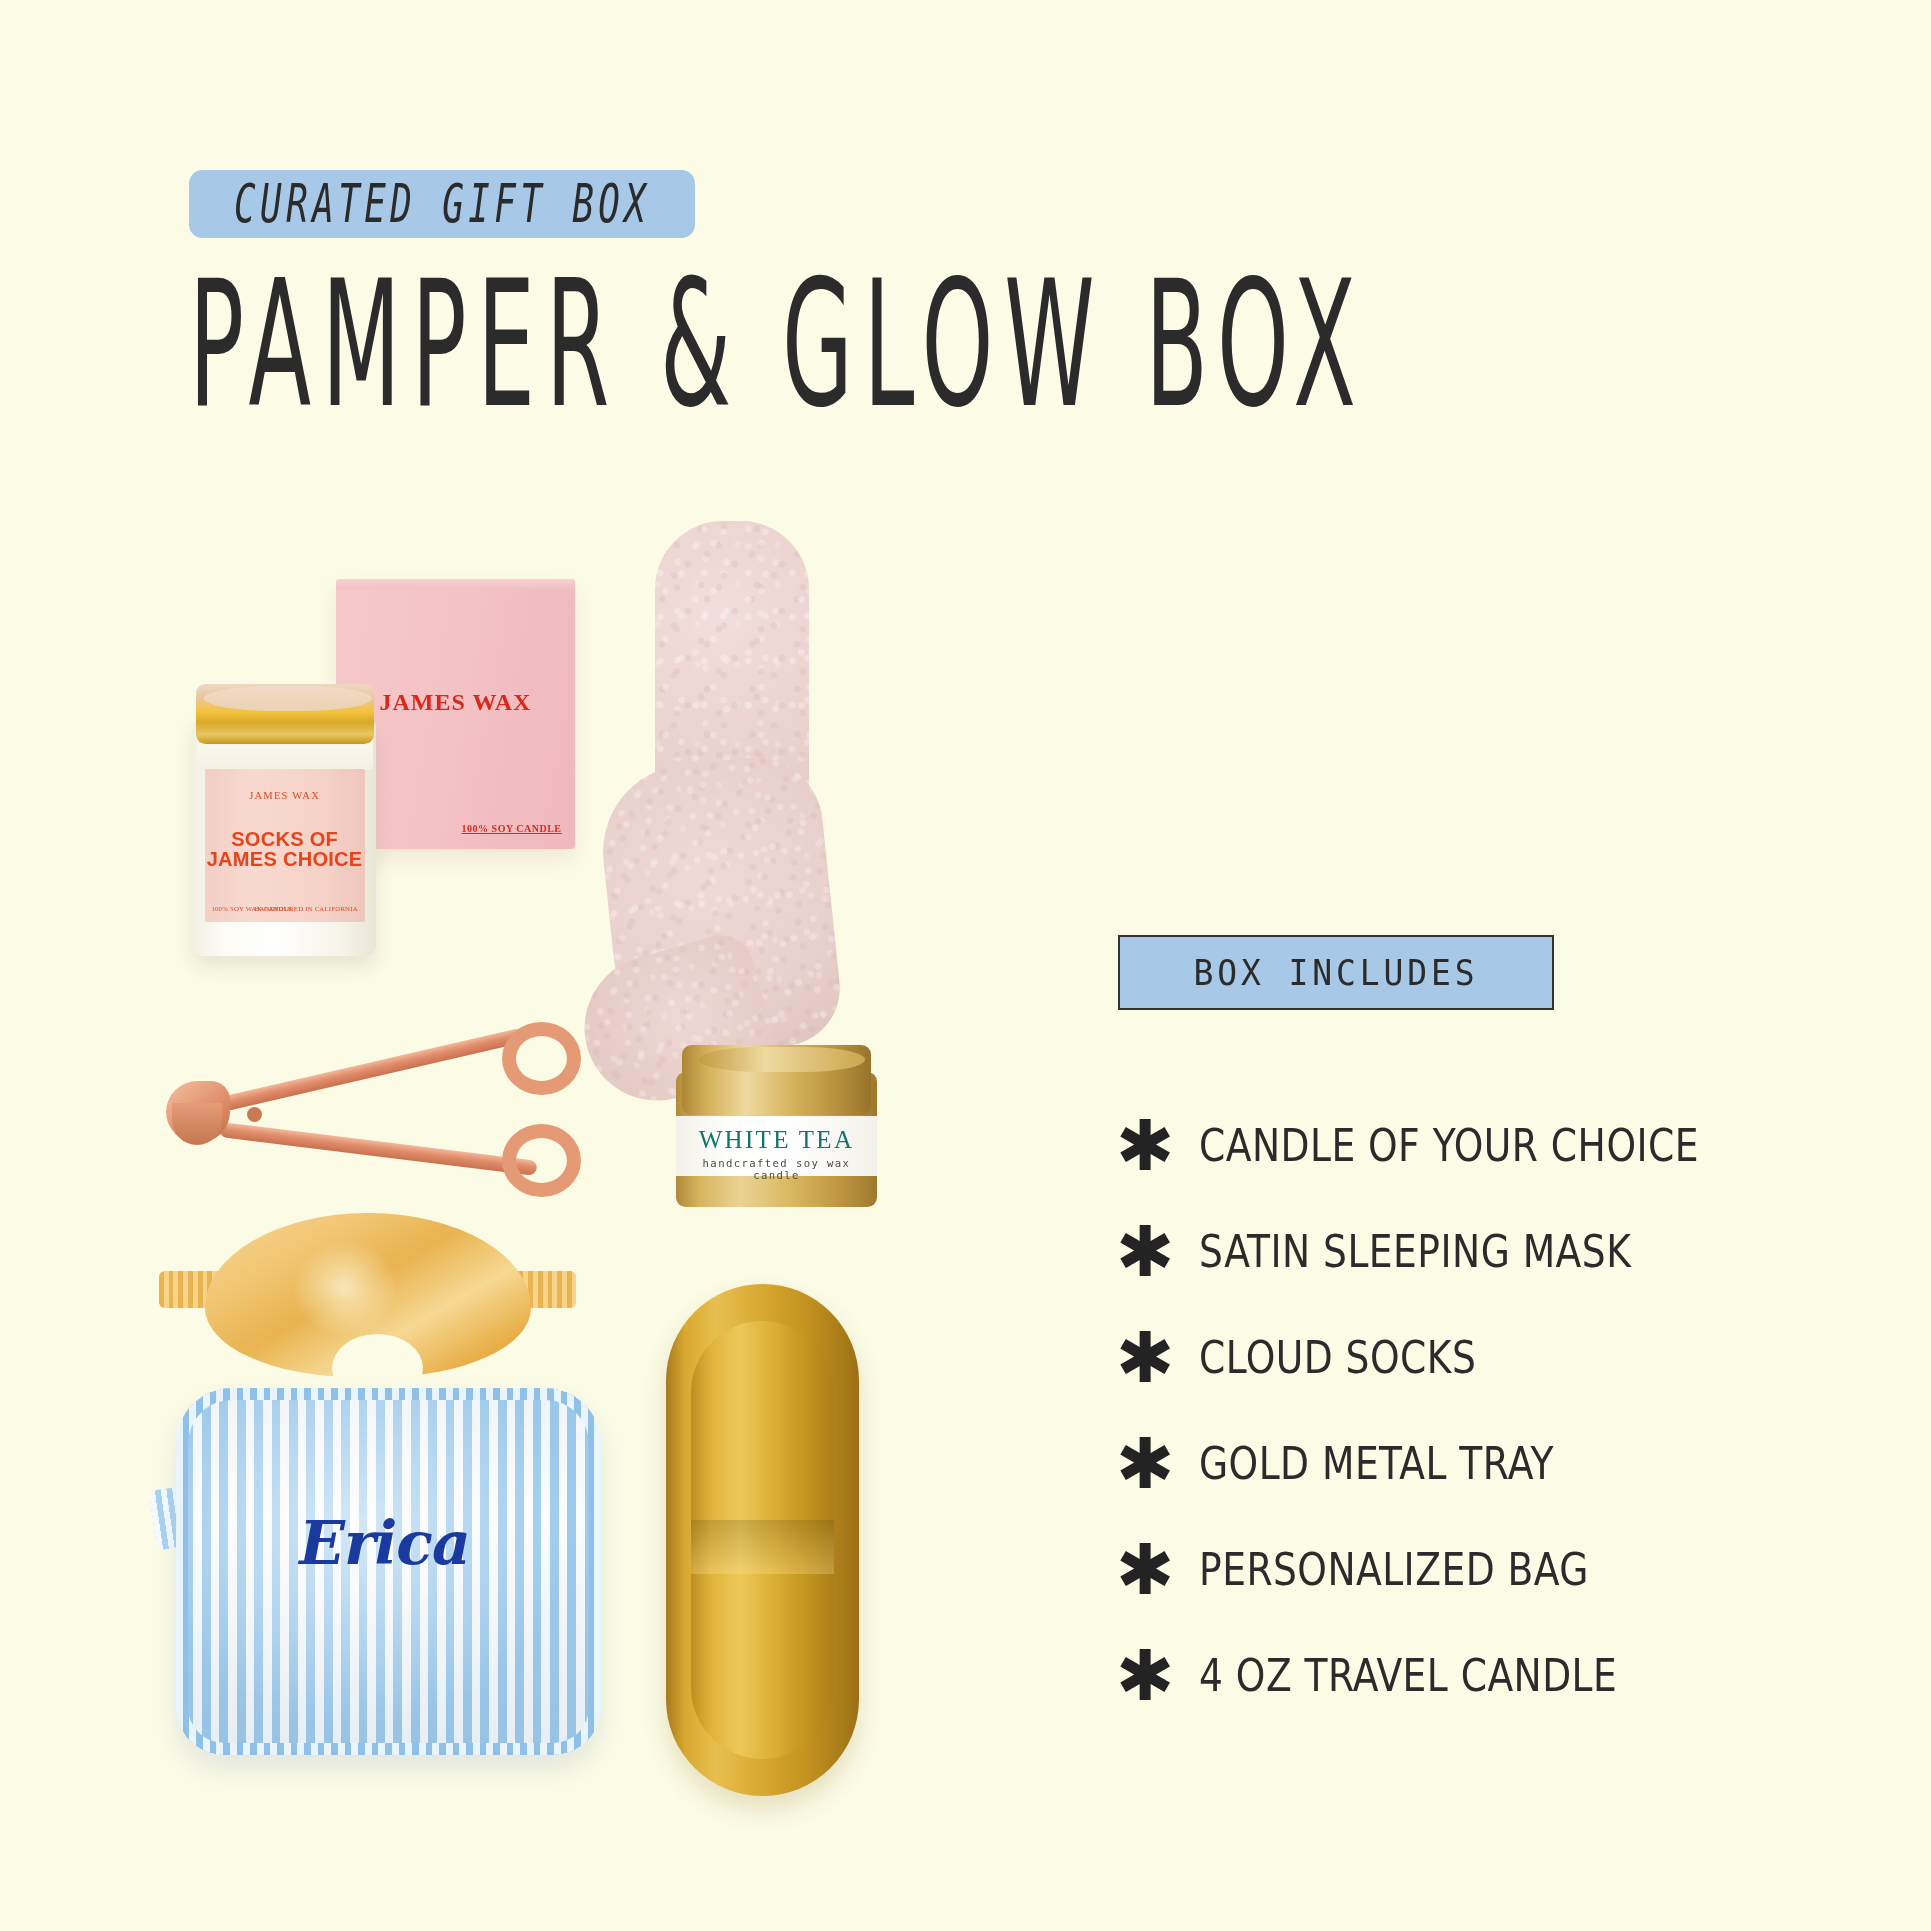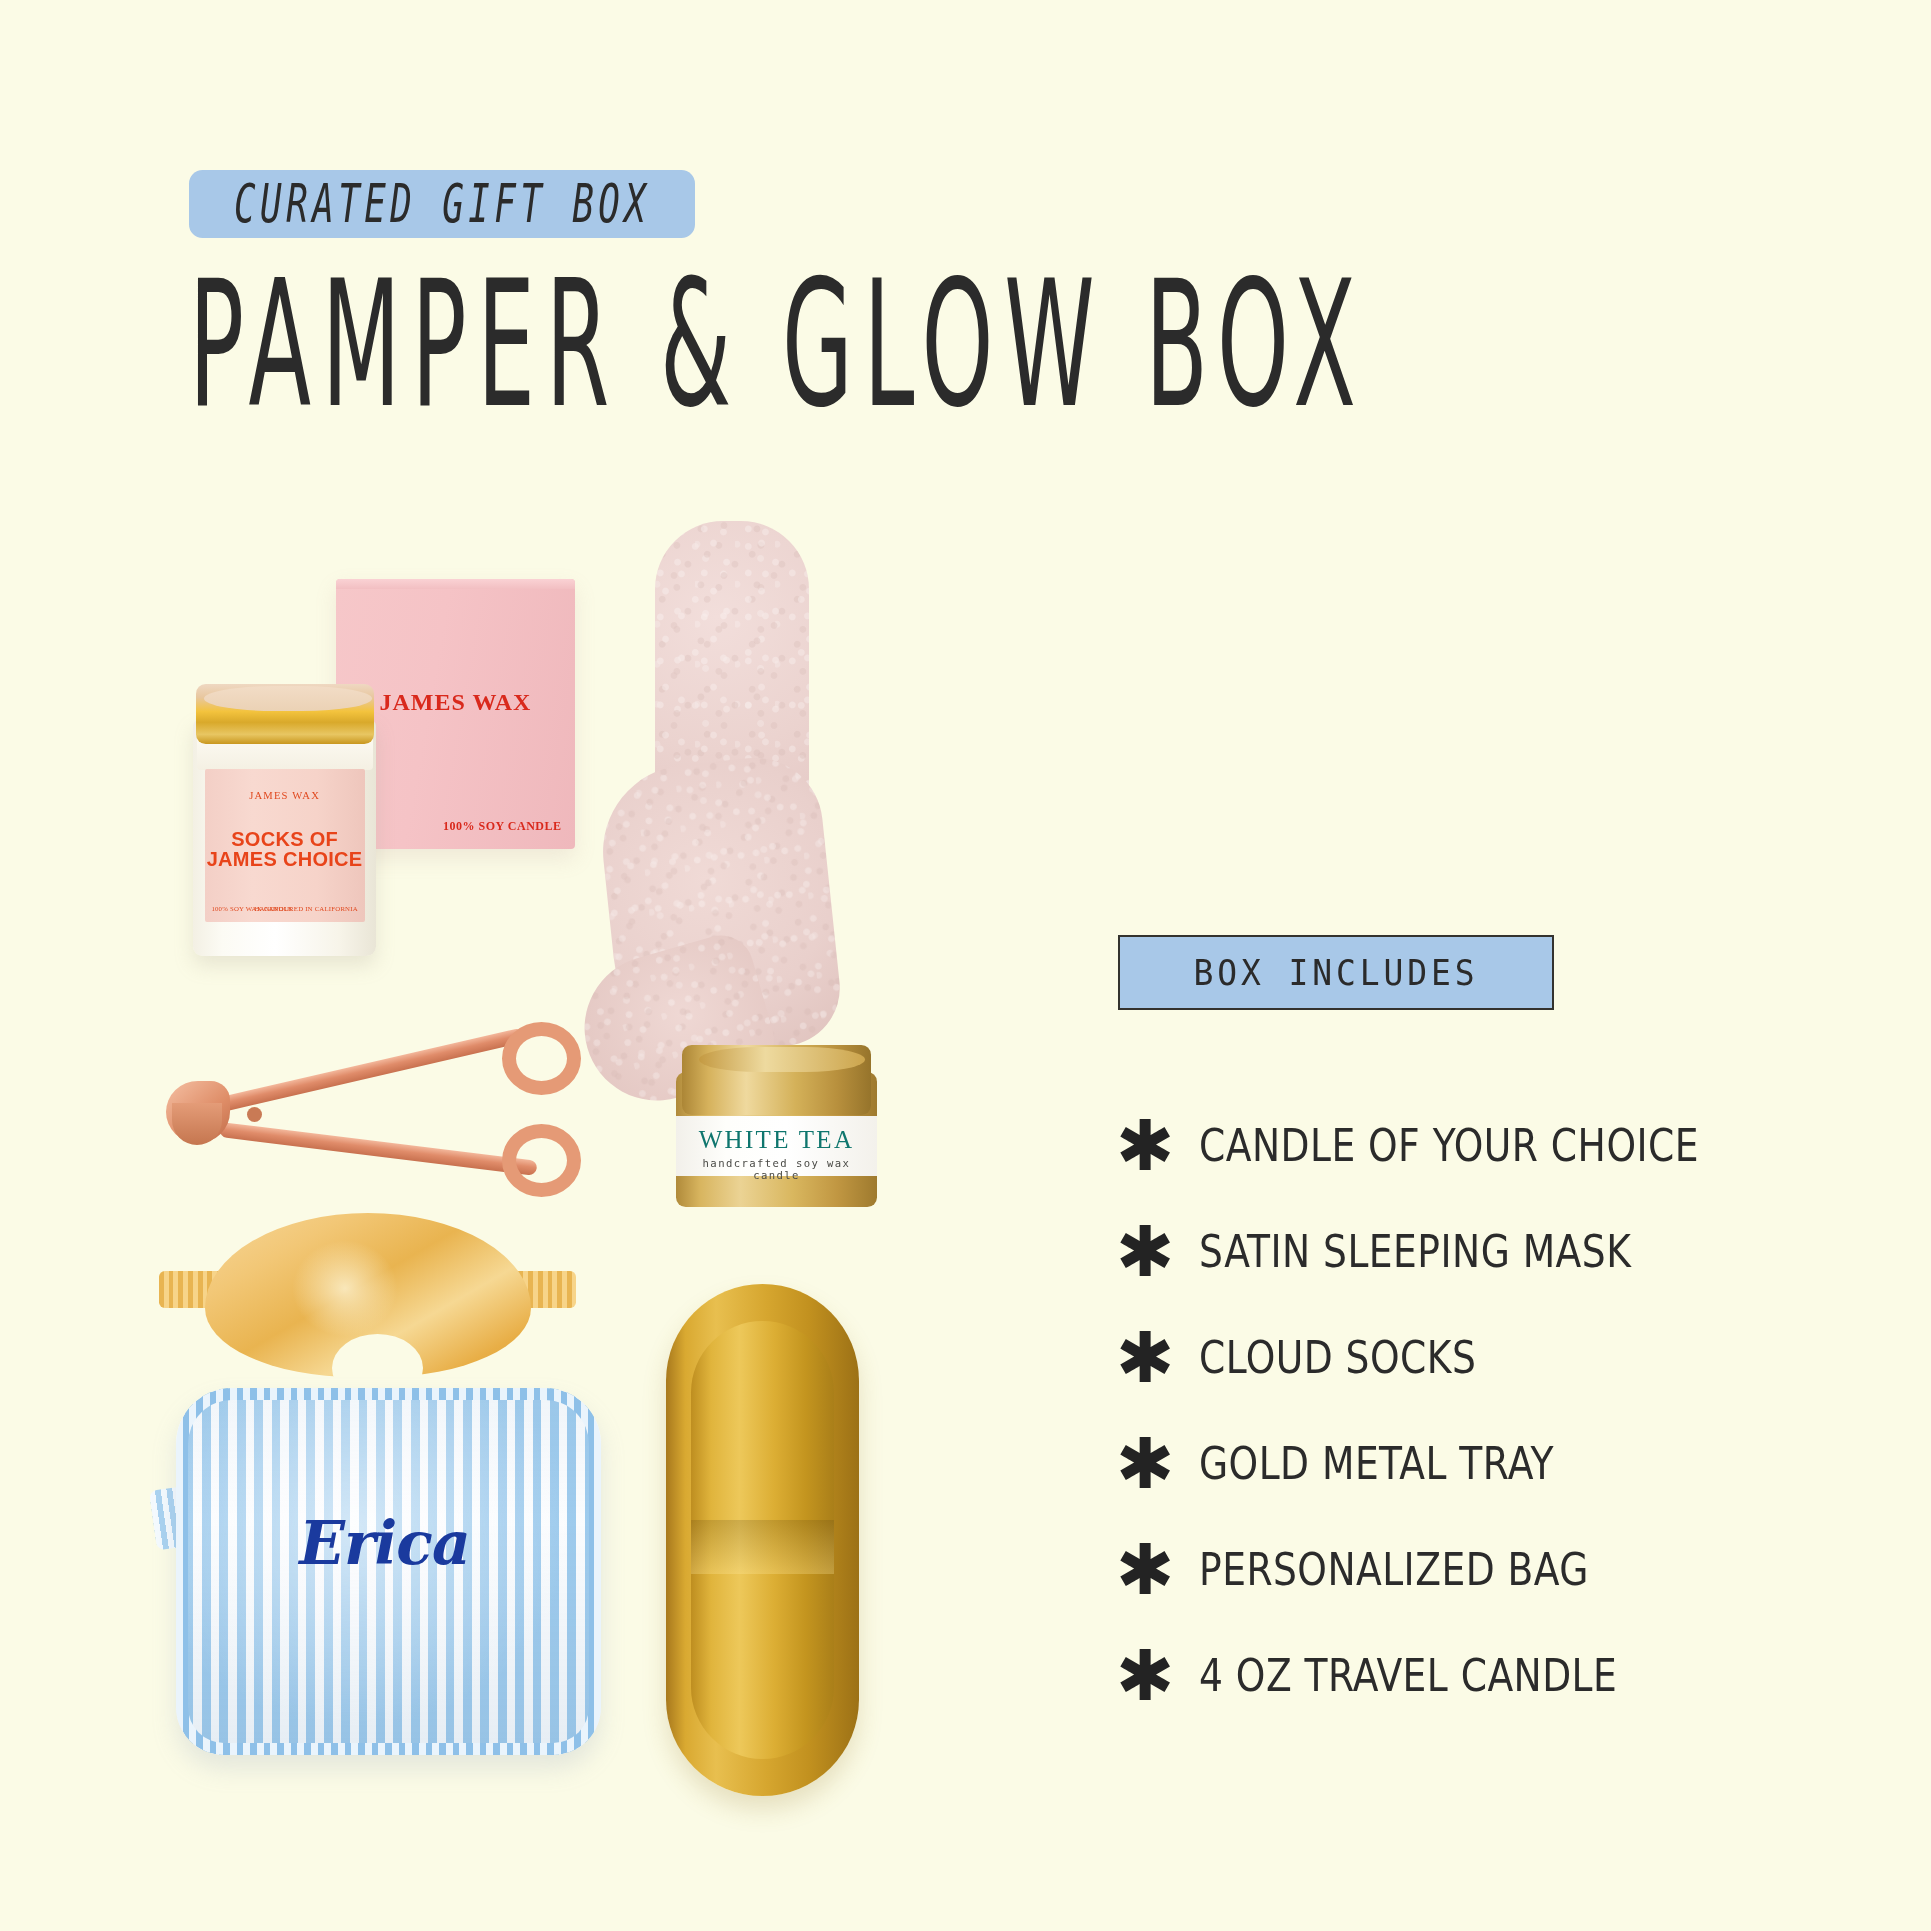--- a/index.html
+++ b/index.html
@@ -87,21 +87,21 @@
     border-radius:3.9px 3.9px 0 0;
   }
   .pinkbox .bx-brand{
     position:absolute;left:0;right:0;top:110px;text-align:center;
     font-family:"Liberation Serif", serif;font-weight:bold;
     font-size:24px;color:#D9291C;letter-spacing:1px;
   }
   .pinkbox .bx-sub{
     position:absolute;right:13.5px;bottom:15.4px;
     font-family:"Liberation Serif", serif;font-weight:bold;
-    font-size:12px;color:#D9291C;letter-spacing:0.5px;
+    font-size:10px;color:#D9291C;letter-spacing:0.5px;text-decoration:underline;
   }
 
   
   .jar{left:193px;top:676px;width:183px;height:280px;}
   .jar .glass{
     position:absolute;left:0;top:44px;width:183px;height:236px;
     background:linear-gradient(90deg,#F3F0E4 0%,#FCFBF4 16%,#FFFFFF 45%,#F7F4E9 80%,#E9E5D6 100%);
     border-radius:5.8px 5.8px 9.7px 9.7px;
     box-shadow:0 9.7px 19.3px rgba(170,160,140,.22);
   }

